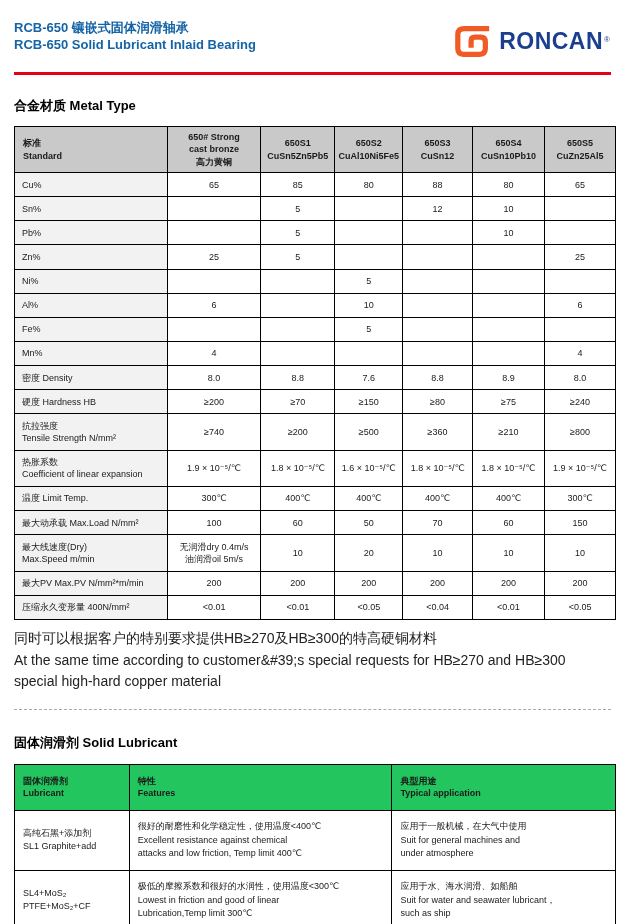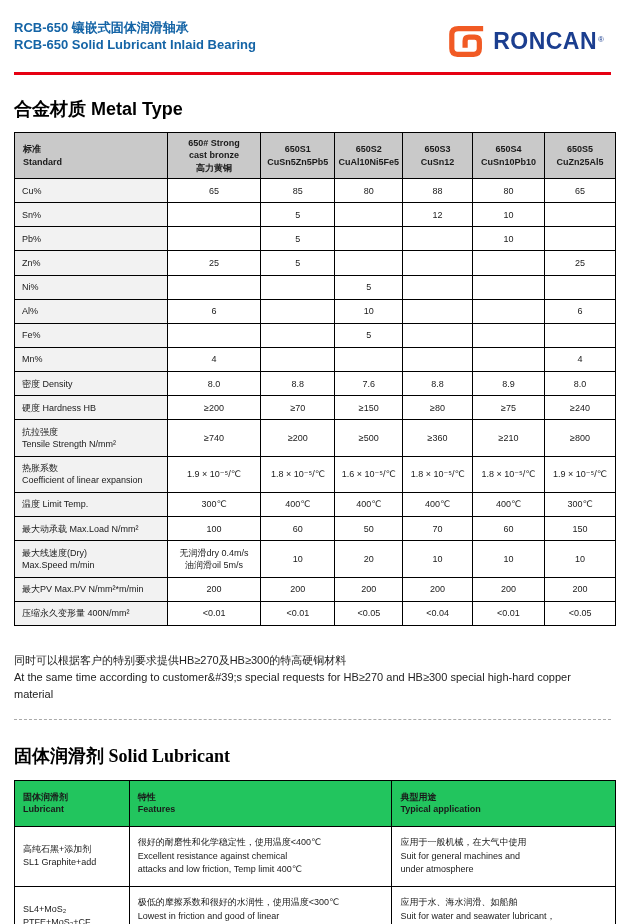--- a/index.html
+++ b/index.html
@@ -7,43 +7,43 @@
   body {
     width: 625px; height: 924px; overflow: hidden;
     font-family: "Liberation Sans", "DejaVu Sans", sans-serif;
     color: #1a1a1a;
   }
   .page { position: relative; width: 625px; height: 924px; padding: 20px 14px 0 14px; }
 
   
   .header { display: flex; justify-content: space-between; align-items: flex-start; }
   .titles { color: #1464a6; font-weight: bold; font-size: 13px; line-height: 1.3; }
-  .logo { display: flex; align-items: center; margin-top: 2px; margin-right: 8px; }
+  .logo { display: flex; align-items: center; margin-top: 2px; margin-right: 2px; }
   .logo-icon { display: inline-block; width: 42px; height: 38px; margin-right: 5px; }
   .logo-text { color: #1b3e8f; font-weight: bold; font-size: 23px; letter-spacing: 0.5px; line-height: 1; }
   .reg { color: #1b3e8f; font-size: 8px; vertical-align: top; position: relative; top: -2px; left: 1px; }
   .red-line { height: 3px; background: #e60012; margin-top: 12px; }
 
-  .section-title { font-size: 18px; font-weight: bold; color: #000; }
+  .section-title { font-size: 13px; font-weight: bold; color: #000; }
   .st-1 { margin-top: 22px; }
-  .st-2 { margin-top: 24px; font-family: Liberation Serif, serif; }
+  .st-2 { margin-top: 24px; }
 
   
   table { border-collapse: collapse; width: 602px; table-layout: fixed; }
   th, td { border: 1px solid #000; font-size: 9px; line-height: 1.35; vertical-align: middle; }
 
   
   .metal { margin-top: 11px; }
   .metal thead th { background: #c9c9c9; font-weight: bold; text-align: center; padding: 4px 2px; height: 46px; }
   .metal thead th.first { text-align: left; padding-left: 8px; }
   .metal tbody td { padding: 5.5px 4px; background: #ffffff; text-align: center; }
   .metal tbody td.label { background: #f2f2f2; text-align: left; padding-left: 7px; }
 
   
-  .notes { margin-top: 26px; font-size: 11px; line-height: 1.55; color: #222; }
+  .notes { margin-top: 8px; font-size: 14px; line-height: 1.55; color: #222; }
   .dashed { margin-top: 16px; border-top: 1px dashed #aaaaaa; height: 0; }
 
   
   .lub { margin-top: 12px; }
   .lub thead th { background: #22c55e; font-weight: bold; text-align: left; padding: 6px 8px; height: 46px; }
   .lub tbody td { background: #ffffff; text-align: left; padding: 8px 8px; height: 60px; line-height: 1.5; }
 </style>
 </head>
 <body>
 

